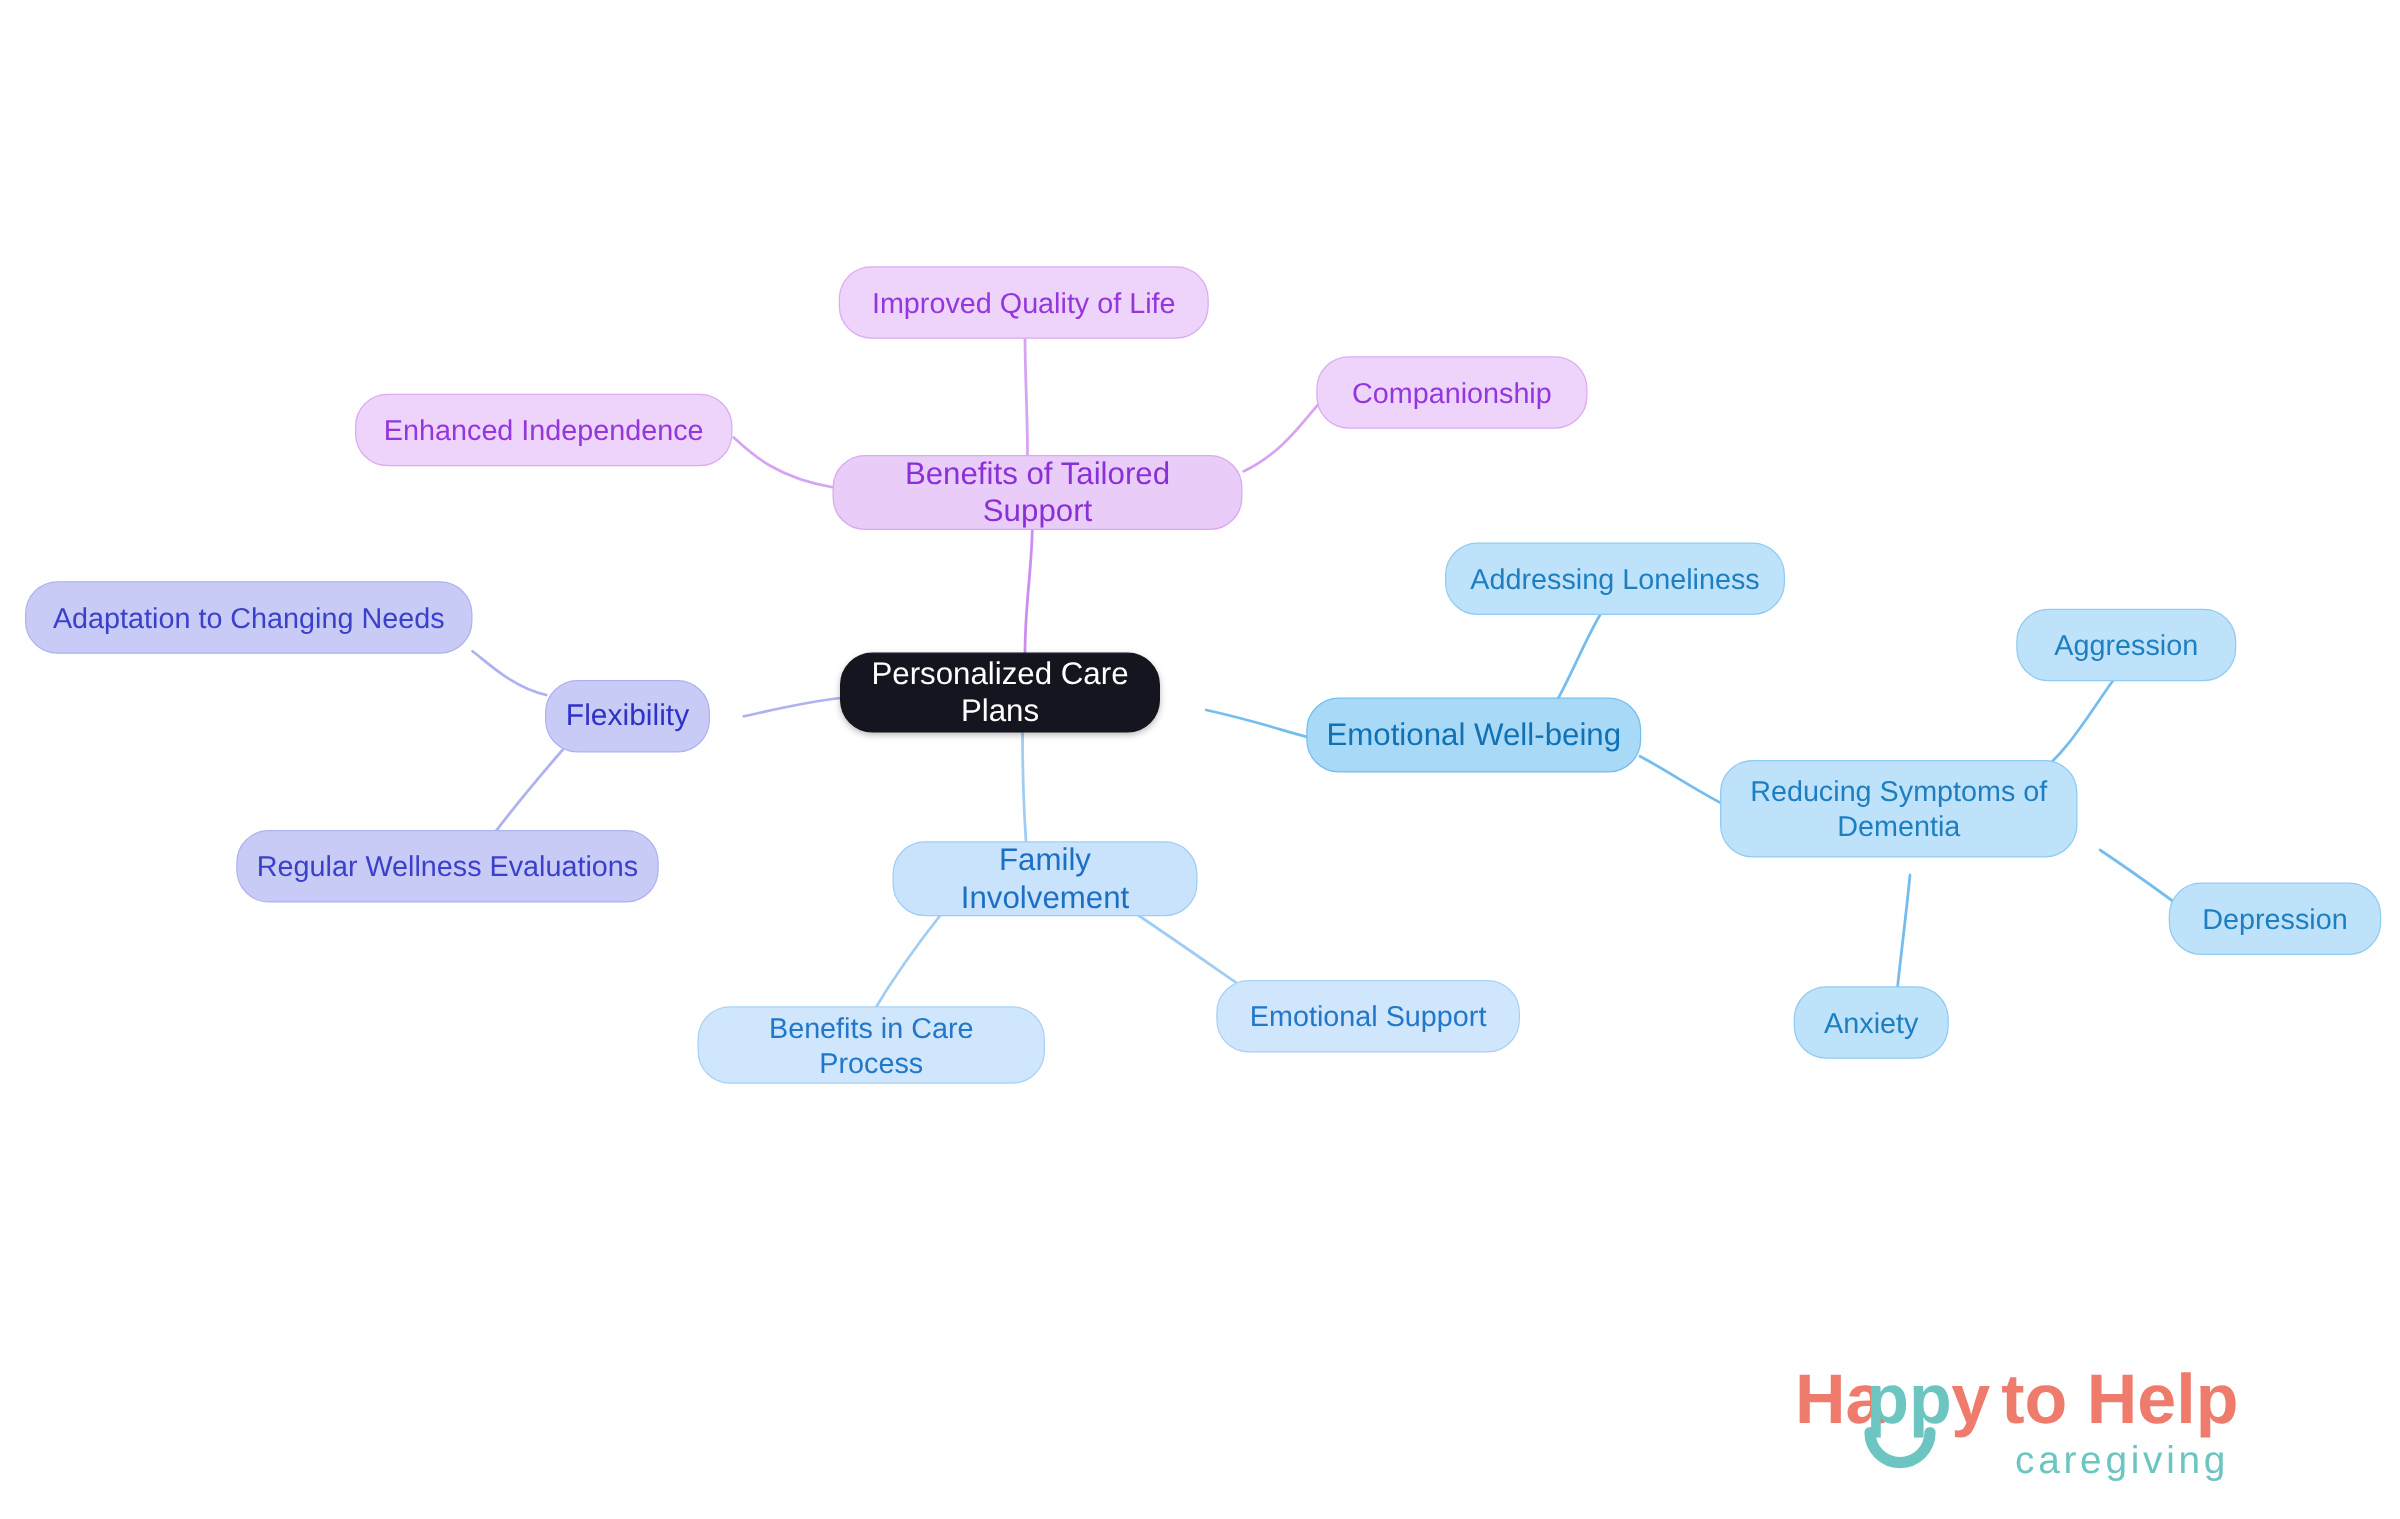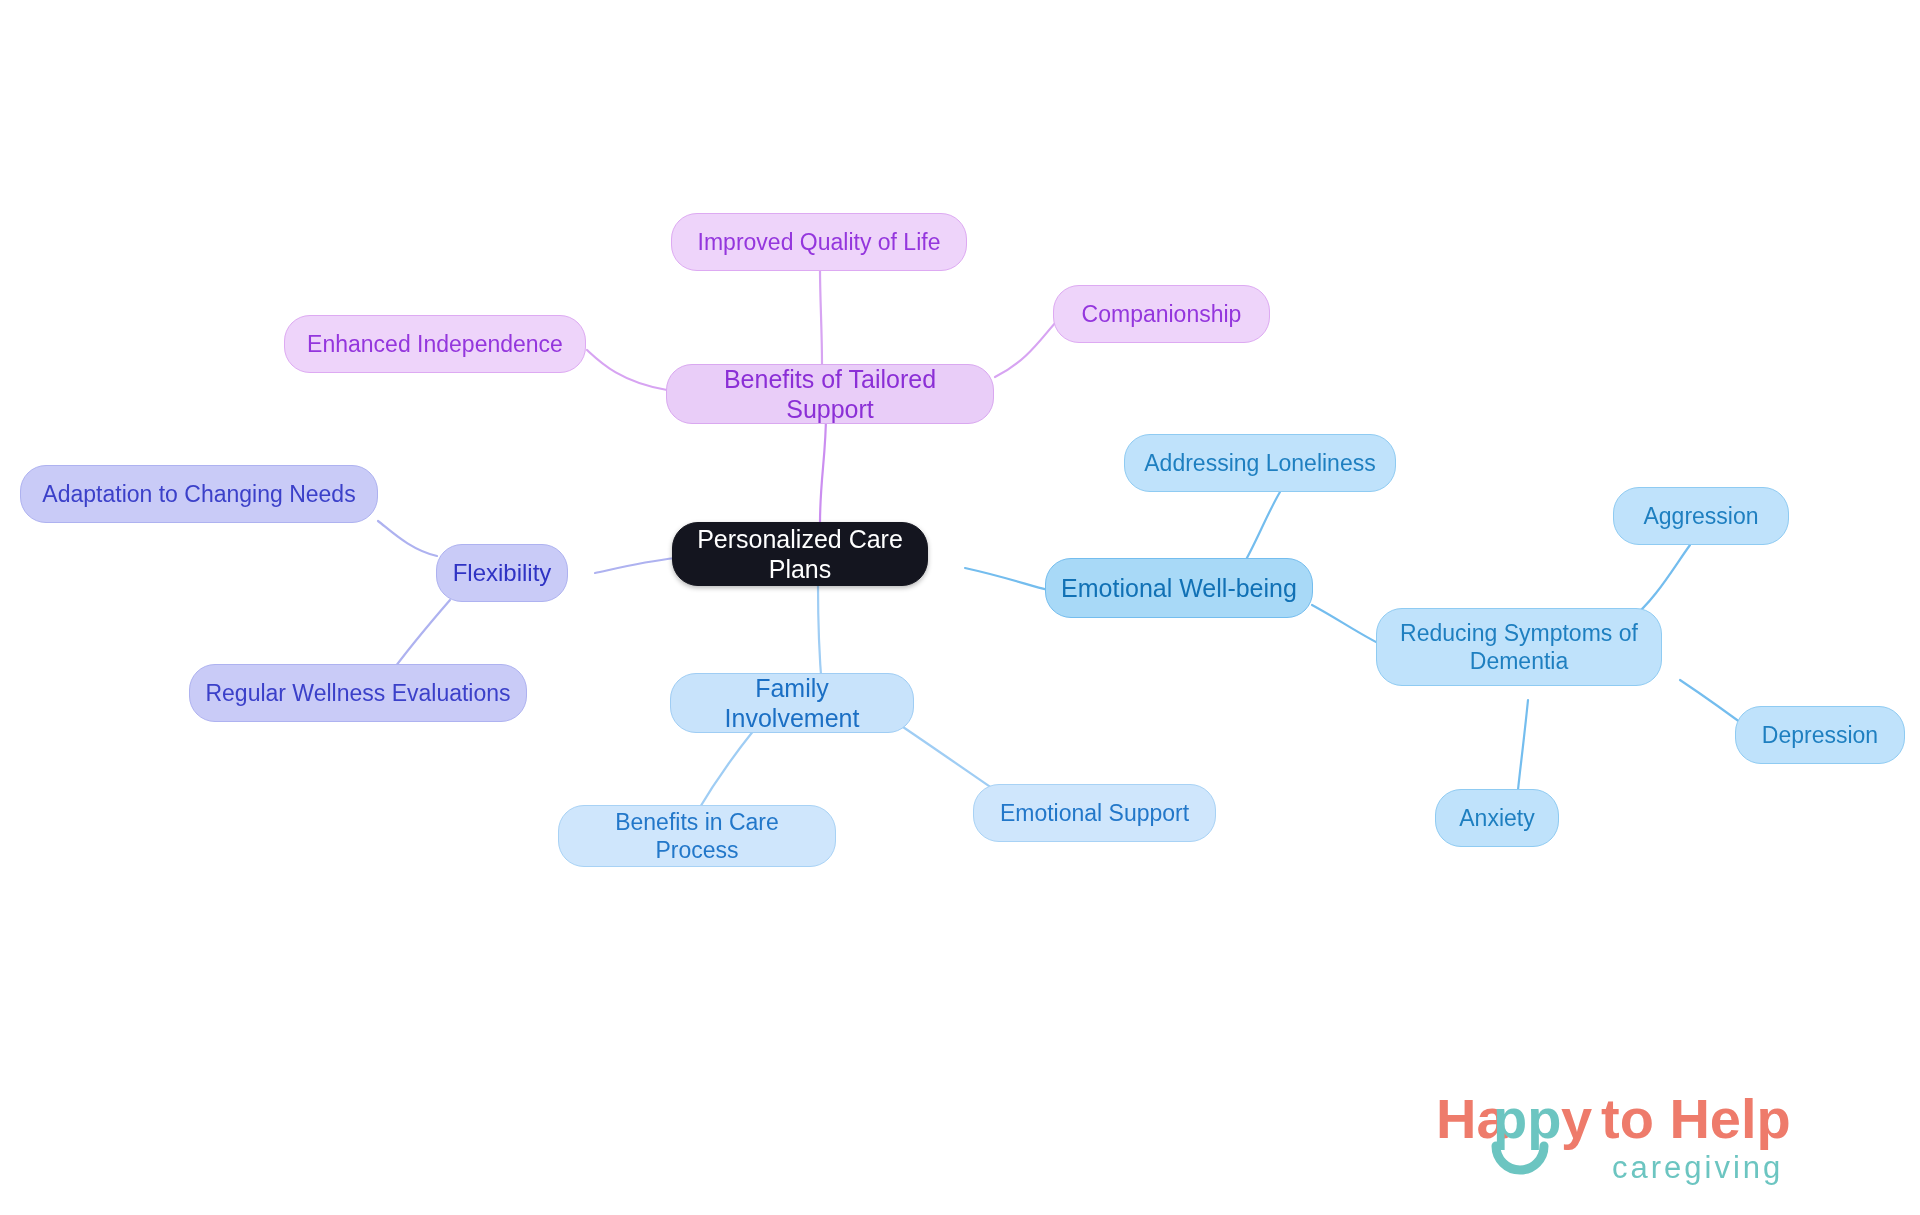--- a/index.html
+++ b/index.html
@@ -98,32 +98,32 @@
   <div class="node n-purple-leaf" style="left:1053px;top:285px;width:217px;height:58px;">Companionship</div>
 
   <div class="node n-indigo-branch" style="left:436px;top:544px;width:132px;height:58px;">Flexibility</div>
 
   <div class="node n-indigo-leaf" style="left:20px;top:465px;width:358px;height:58px;">Adaptation to Changing Needs</div>
 
   <div class="node n-indigo-leaf" style="left:189px;top:664px;width:338px;height:58px;">Regular Wellness Evaluations</div>
 
   <div class="node n-sky-branch" style="left:1045px;top:558px;width:268px;height:60px;">Emotional Well-being</div>
 
-  <div class="node n-sky-leaf" style="left:1124px;top:434px;width:272px;height:58px;">Addressing Loneliness</div>
+  <div class="node n-sky-leaf" style="left:1156px;top:434px;width:272px;height:58px;">Addressing Loneliness</div>
 
   <div class="node n-sky-leaf" style="left:1376px;top:608px;width:286px;height:78px;">Reducing Symptoms of
 Dementia</div>
 
   <div class="node n-sky-leaf" style="left:1613px;top:487px;width:176px;height:58px;">Aggression</div>
 
   <div class="node n-sky-leaf" style="left:1735px;top:706px;width:170px;height:58px;">Depression</div>
 
   <div class="node n-sky-leaf" style="left:1435px;top:789px;width:124px;height:58px;">Anxiety</div>
 
-  <div class="node n-blue-branch" style="left:670px;top:673px;width:244px;height:60px;">Family Involvement</div>
+  <div class="node n-blue-branch" style="left:714px;top:673px;width:244px;height:60px;">Family Involvement</div>
 
   <div class="node n-blue-leaf" style="left:558px;top:805px;width:278px;height:62px;">Benefits in Care Process</div>
 
   <div class="node n-blue-leaf" style="left:973px;top:784px;width:243px;height:58px;">Emotional Support</div>
 
   <div id="logo">
     <svg width="420" height="110" viewBox="0 0 420 110">
 
       <path d="M 60 66 A 24 24 0 0 0 108 66" fill="none" stroke="#6CC5C1" stroke-width="9" stroke-linecap="round"></path>
       <text x="0" y="58" font-family="'Liberation Sans',sans-serif" font-size="56" font-weight="bold" fill="#EE7B6B">Ha</text>

